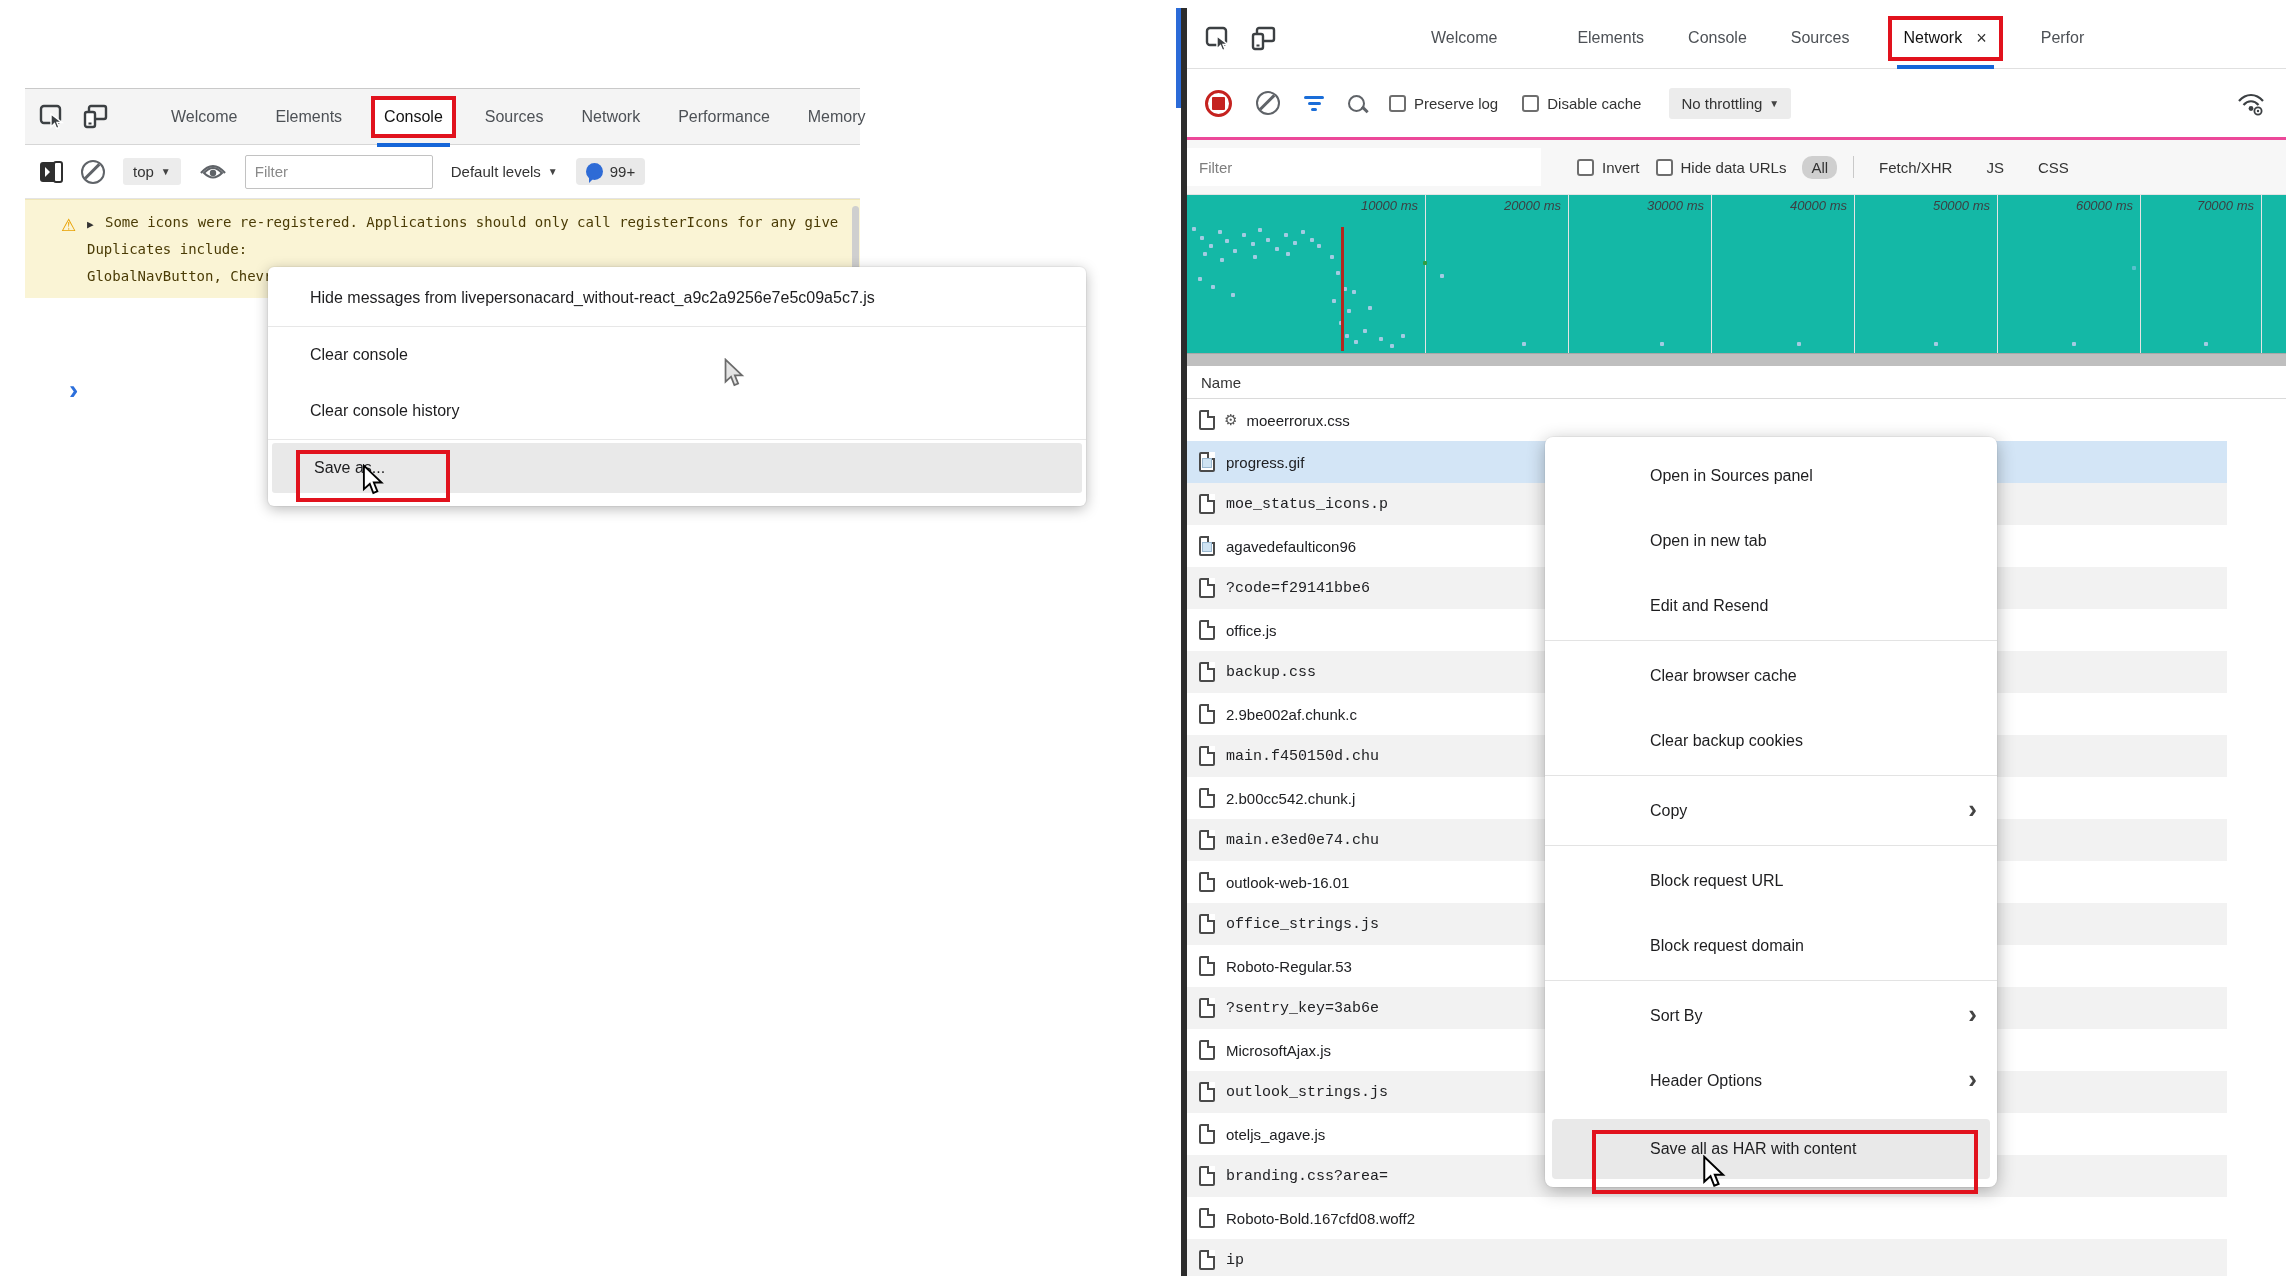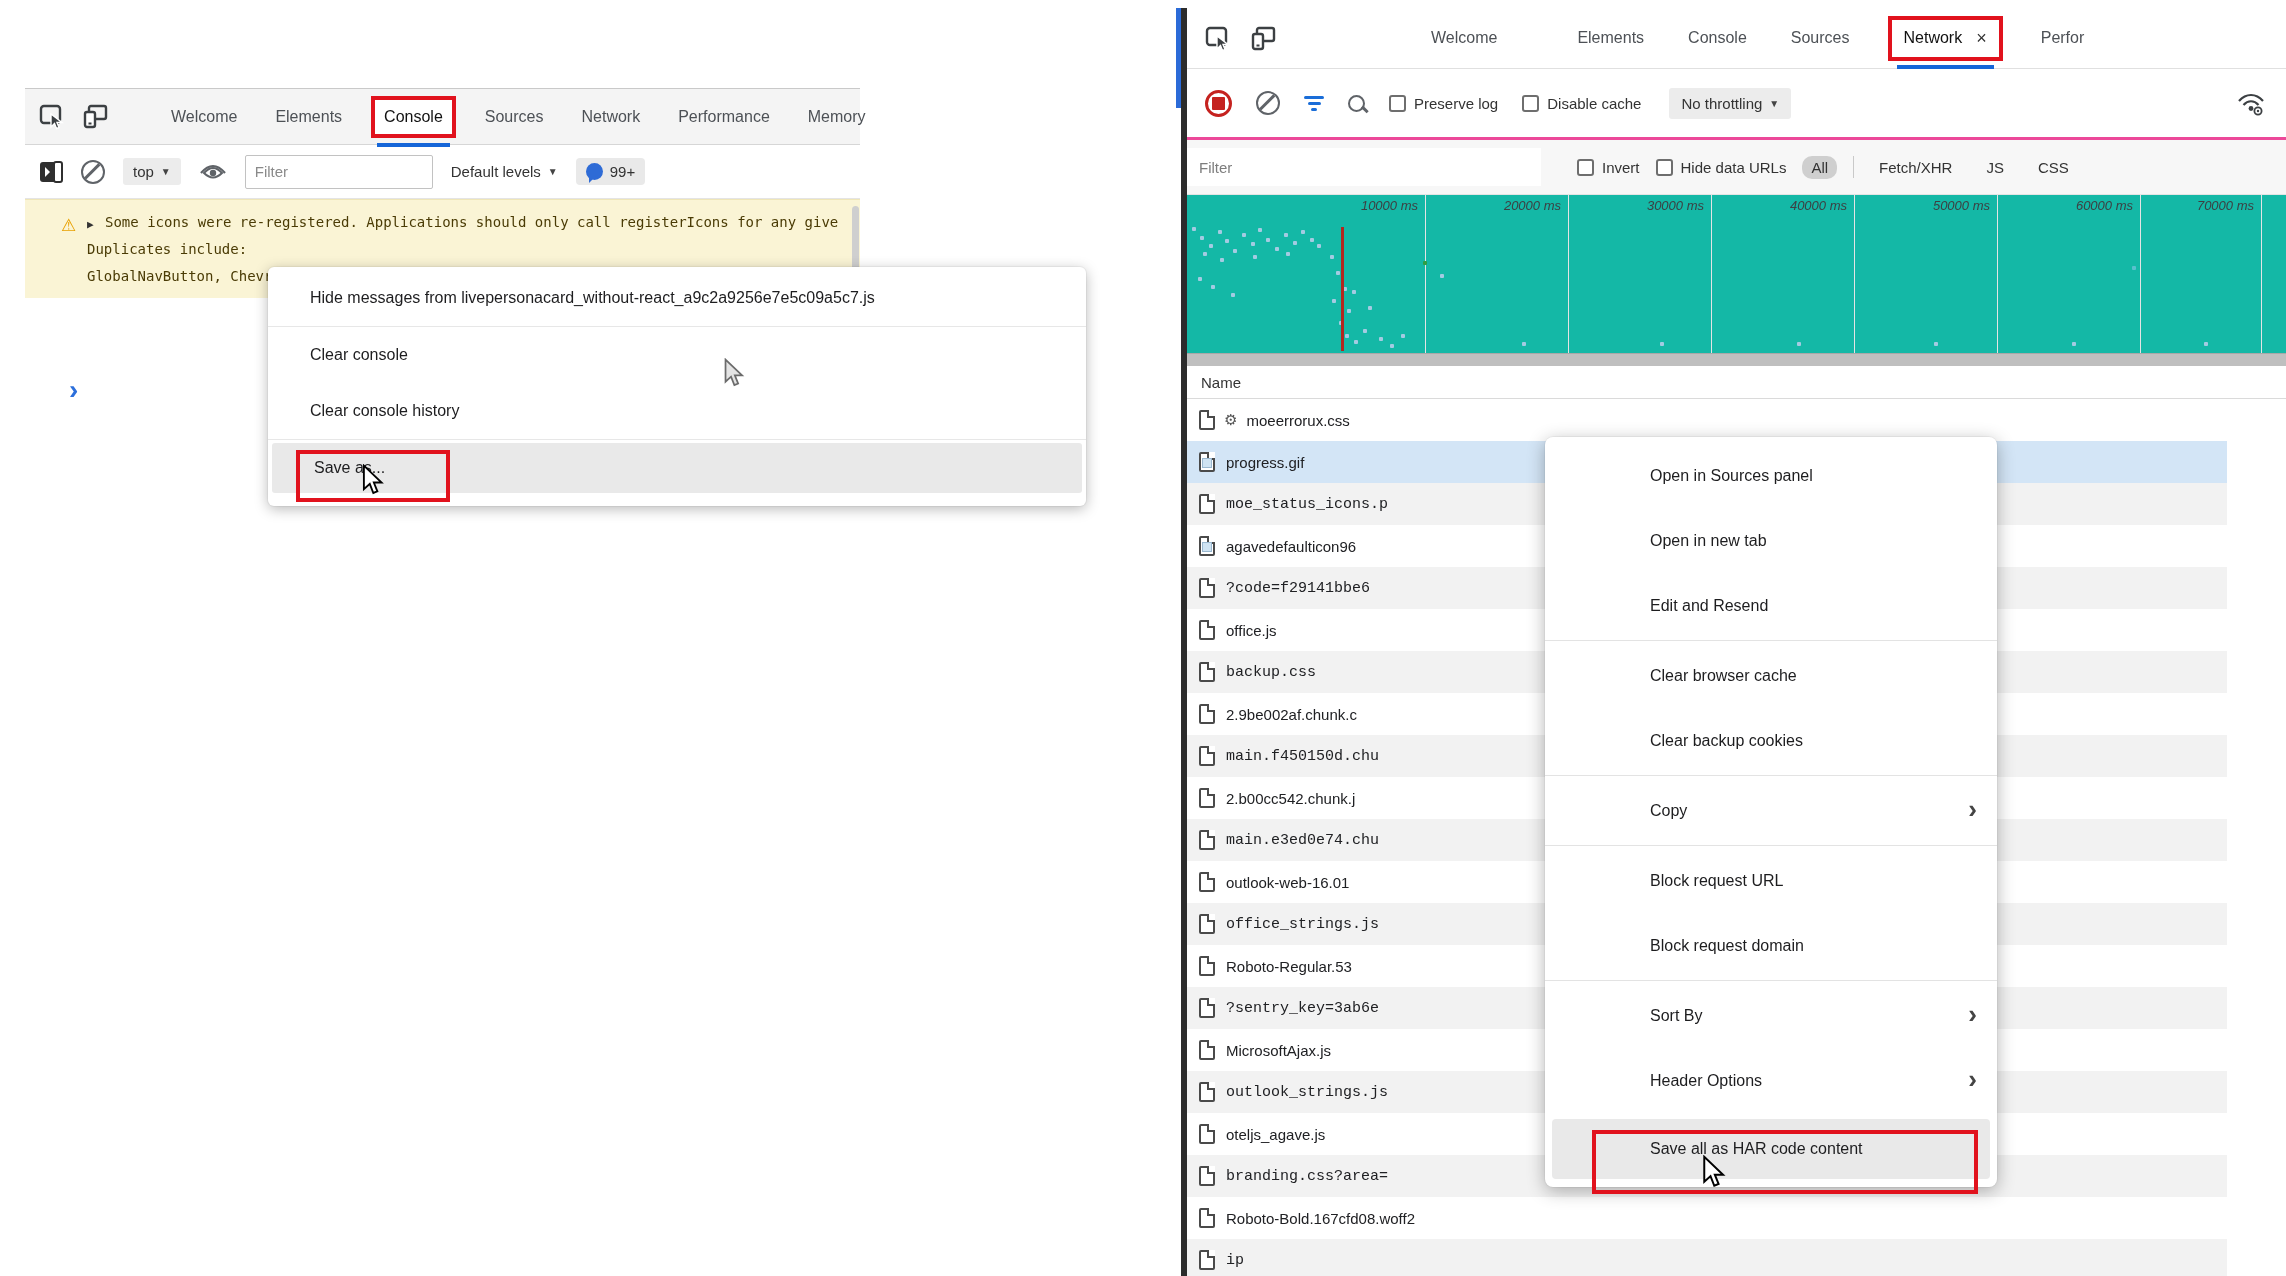--- a/index.html
+++ b/index.html
@@ -460,20 +460,20 @@
     <div class="rmi">Block request domain</div>
     <div class="rsep"></div>
     <div class="rmi">
       <span>Sort By</span>
       <span class="chev">›</span>
     </div>
     <div class="rmi">
       <span>Header Options</span>
       <span class="chev">›</span>
     </div>
-    <div class="rmi hl">Save all as HAR code content</div>
+    <div class="rmi hl">Save all as HAR with content</div>
   </div>
   <div class="redbox" style="left:1592px;top:1130px;width:378px;height:56px;"></div>
   <svg class="cursor" style="left:1700px;top:1155px;" width="30" height="34" viewBox="0 0 14 19">
     <polygon points="1,1 1,15 4.5,11.8 6.6,17.2 9,16.2 6.9,11 11.5,11" fill="#fff" stroke="#000" stroke-width="1.1"></polygon>
   </svg>
 
 </div>
 
 </body></html>

